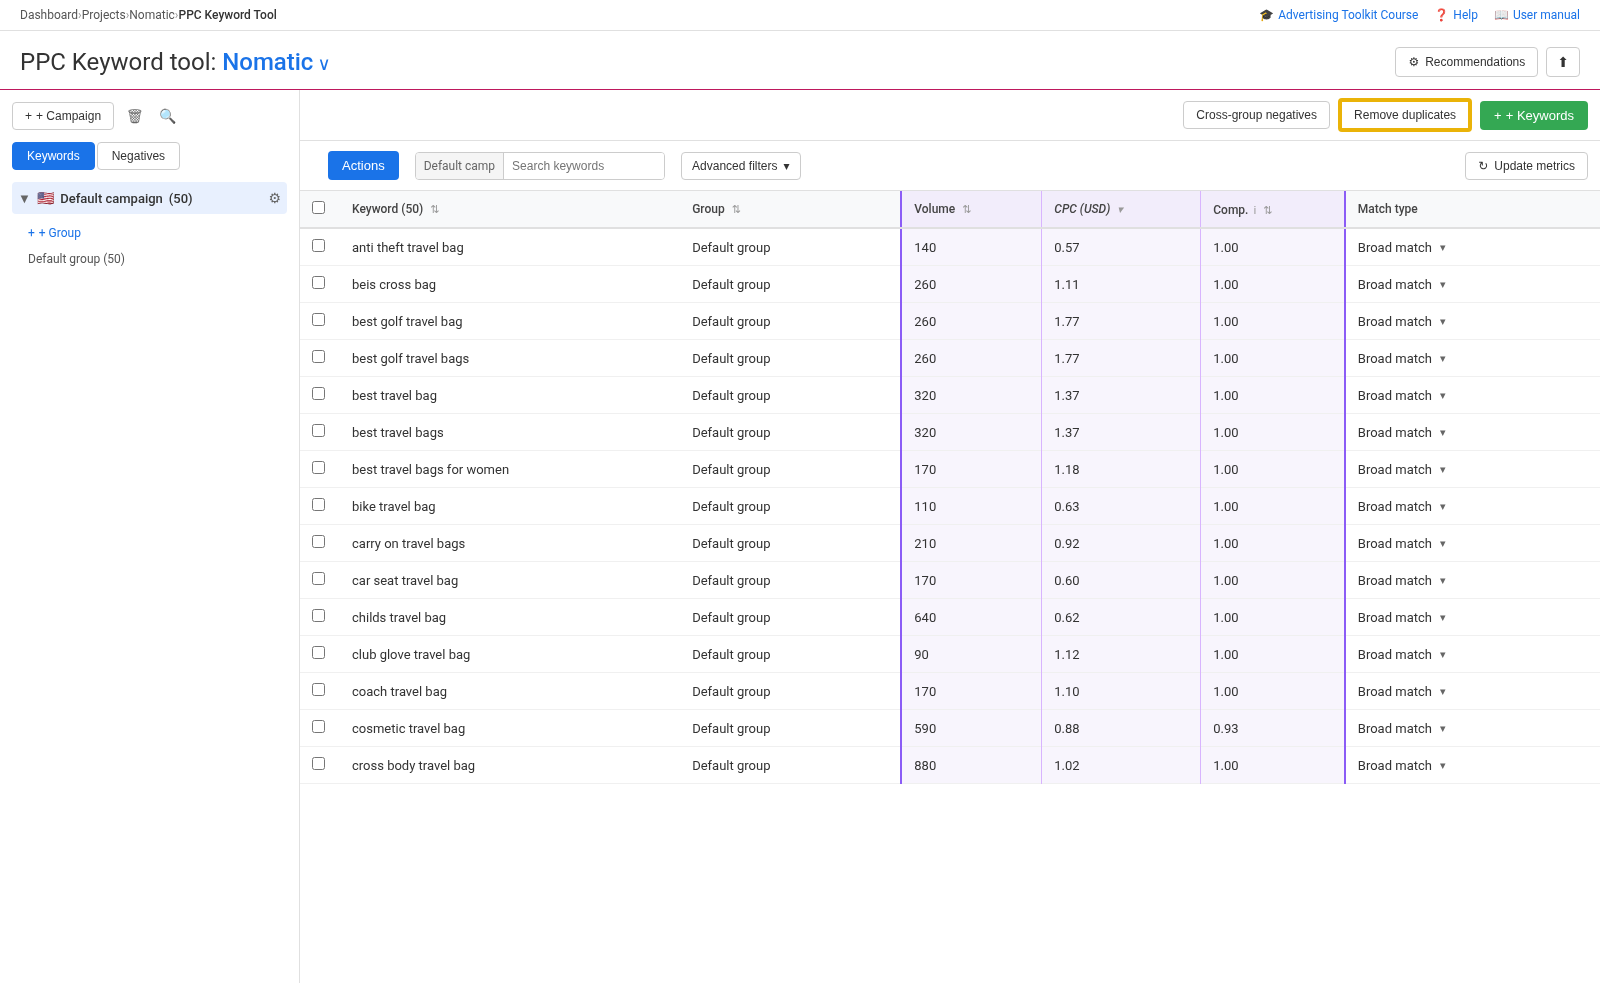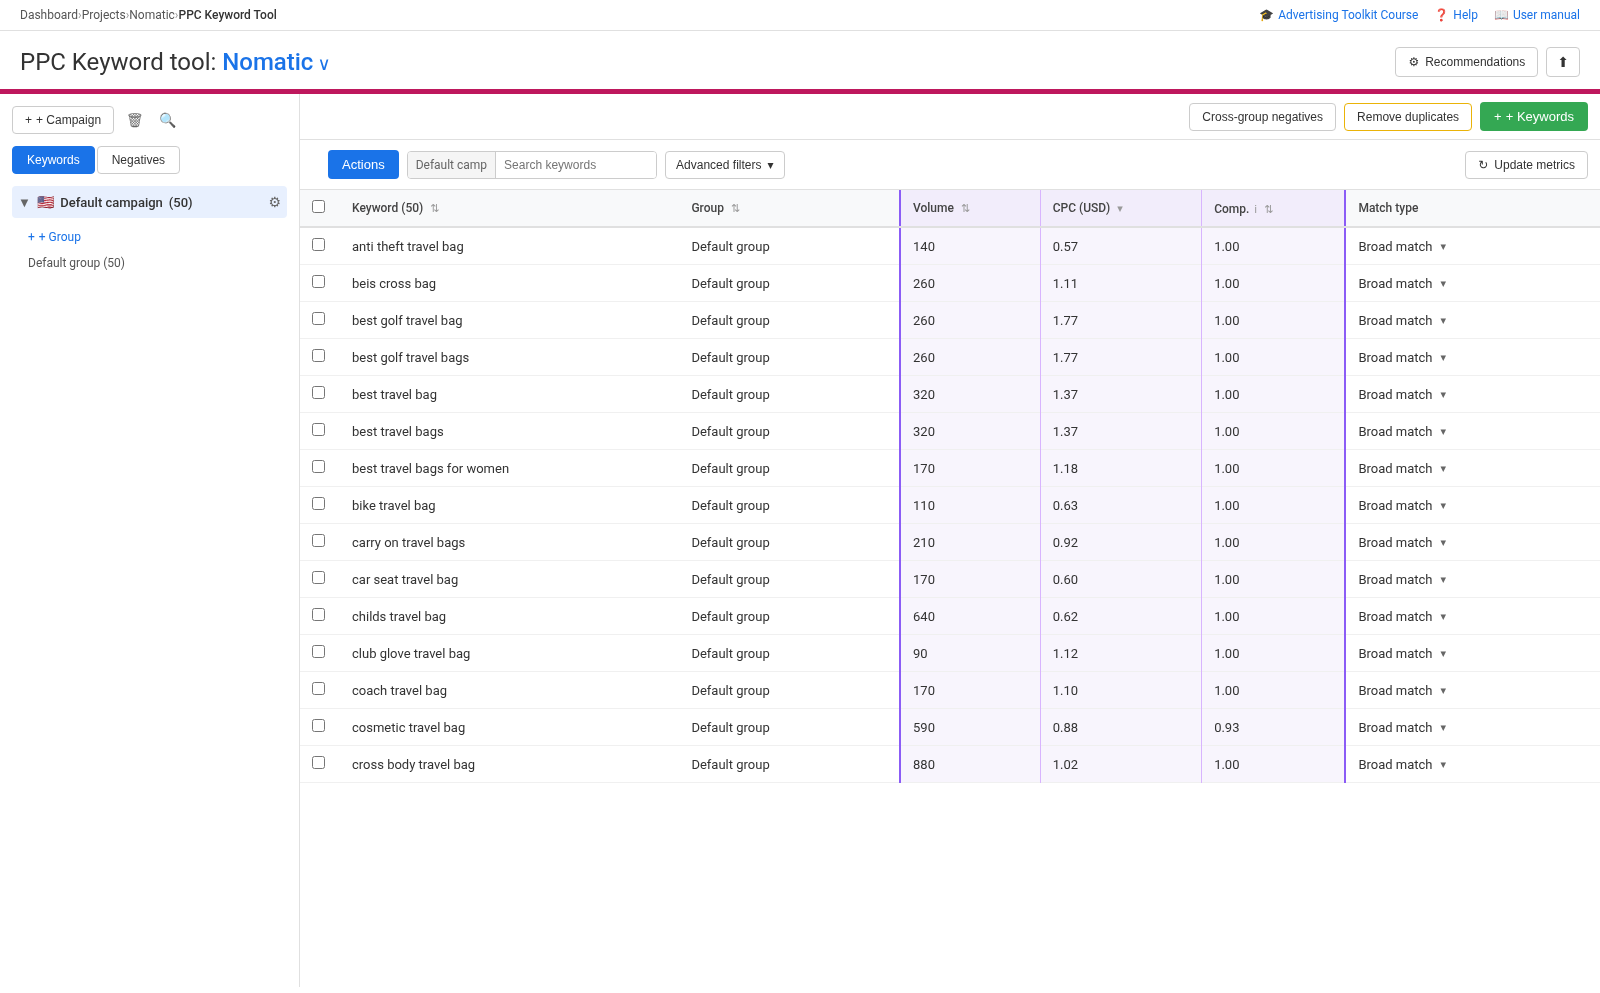--- a/index.html
+++ b/index.html
@@ -8,21 +8,21 @@
     
     .top-nav { display: flex; align-items: center; justify-content: space-between; padding: 8px 20px; border-bottom: 1px solid #e0e0e0; background: #fff; }
     .breadcrumb { display: flex; align-items: center; font-size: 12px; color: #555; }
     .breadcrumb span { color: #555; }
     .breadcrumb .sep { color: #999; }
     .breadcrumb .current { color: #333; font-weight: 500; }
     .top-nav-links { display: flex; align-items: center; gap: 16px; font-size: 12px; }
     .top-nav-links a { color: #1a73e8; text-decoration: none; display: flex; align-items: center; gap: 4px; }
 
     
-    .page-title-area { padding: 16px 20px 12px; border-bottom: 5px solid #be185d; display: flex; align-items: center; justify-content: space-between; }
+    .page-title-area { padding: 16px 20px 12px; border-bottom: 1px solid #be185d; display: flex; align-items: center; justify-content: space-between; }
     .page-title { font-size: 24px; font-weight: 400; color: #333; }
     .page-title .brand { color: #1a73e8; font-weight: 500; }
     .page-title .dropdown-arrow { font-size: 18px; color: #1a73e8; margin-left: 4px; cursor: pointer; }
     .title-actions { display: flex; gap: 8px; }
     .btn-recommendations { border: 1px solid #ccc; background: #fff; padding: 6px 12px; border-radius: 4px; font-size: 12px; cursor: pointer; display: flex; align-items: center; gap: 6px; color: #333; }
     .btn-export { border: 1px solid #ccc; background: #fff; padding: 6px 10px; border-radius: 4px; font-size: 14px; cursor: pointer; color: #333; }
 
     
     .main-layout { display: flex; height: calc(100vh - 100px); }
 
@@ -42,49 +42,49 @@
     .flag-icon { font-size: 14px; }
     .settings-icon { color: #666; cursor: pointer; font-size: 14px; }
 
     .group-add { padding: 6px 16px; font-size: 12px; color: #1a73e8; cursor: pointer; display: flex; align-items: center; gap: 4px; }
     .group-item { padding: 6px 16px; font-size: 12px; color: #555; cursor: pointer; }
 
     
     .content-area { flex: 1; display: flex; flex-direction: column; overflow: hidden; }
 
     .content-toolbar { display: flex; align-items: center; justify-content: space-between; padding: 10px 12px; border-bottom: 1px solid #e0e0e0; }
-    .content-toolbar-left { display: flex; align-items: center; gap: 8px; padding-left: 16px; }
+    .content-toolbar-left { display: flex; align-items: center; gap: 16px; padding-left: 16px; }
     .btn-actions { background: #1a73e8; color: #fff; border: none; padding: 7px 14px; border-radius: 4px; font-size: 13px; cursor: pointer; }
     .search-bar { display: flex; align-items: center; border: 1px solid #ccc; border-radius: 4px; overflow: hidden; }
     .search-bar-campaign { padding: 6px 8px; background: #f5f5f5; border-right: 1px solid #ccc; font-size: 12px; color: #666; white-space: nowrap; }
     .search-bar input { border: none; outline: none; padding: 6px 8px; font-size: 12px; width: 160px; }
     .btn-advanced-filters { border: 1px solid #ccc; background: #fff; padding: 6px 10px; border-radius: 4px; font-size: 12px; cursor: pointer; display: flex; align-items: center; gap: 6px; color: #333; }
     .content-toolbar-right { display: flex; align-items: center; gap: 8px; }
     .btn-cross-group { border: 1px solid #ccc; background: #fff; padding: 6px 12px; border-radius: 4px; font-size: 12px; cursor: pointer; color: #333; }
-    .btn-remove-dupes { border: 1px solid #eab308; background: #fff; padding: 6px 12px; border-radius: 4px; font-size: 12px; cursor: pointer; color: #333; }
+    .btn-remove-dupes { border: 4px solid #eab308; background: #fff; padding: 6px 12px; border-radius: 4px; font-size: 12px; cursor: pointer; color: #333; }
     .btn-add-keywords { background: #34a853; color: #fff; border: none; padding: 7px 14px; border-radius: 4px; font-size: 13px; cursor: pointer; display: flex; align-items: center; gap: 4px; }
     .btn-update-metrics { border: 1px solid #ccc; background: #fff; padding: 6px 12px; border-radius: 4px; font-size: 12px; cursor: pointer; display: flex; align-items: center; gap: 6px; color: #333; }
 
     
     .table-container { flex: 1; overflow-y: auto; overflow-x: hidden; }
     table { width: 100%; border-collapse: collapse; }
     thead th { position: sticky; top: 0; background: #f8f9fa; border-bottom: 2px solid #e0e0e0; padding: 10px 12px; text-align: left; font-size: 12px; font-weight: 500; color: #444; white-space: nowrap; z-index: 10; }
     thead th .sort-icon { color: #999; margin-left: 4px; font-size: 11px; }
     tbody tr { border-bottom: 1px solid #f0f0f0; }
     tbody td { padding: 10px 12px; font-size: 13px; color: #333; }
 
     .checkbox-cell { width: 40px; }
     .checkbox-cell input[type="checkbox"] { cursor: pointer; }
 
     
     .col-volume { background: rgba(130, 80, 220, 0.06); border-left: 2px solid #8b5cf6; border-right: 1px solid #d8b4fe; }
     .col-cpc { background: rgba(130, 80, 220, 0.06); border-right: 1px solid #d8b4fe; }
     .col-comp { background: rgba(130, 80, 220, 0.06); border-right: 2px solid #8b5cf6; }
     thead th.col-volume { border-left: 2px solid #8b5cf6; background: rgba(130, 80, 220, 0.1); }
-    thead th.col-cpc { background: rgba(130, 80, 220, 0.1); }
+    thead th.col-cpc { background: rgba(130, 80, 220, 0.1); font-style: italic; }
     thead th.col-comp { background: rgba(130, 80, 220, 0.1); border-right: 2px solid #8b5cf6; }
 
     .match-type-cell { display: flex; align-items: center; justify-content: space-between; gap: 8px; }
     .match-type-dropdown { display: flex; align-items: center; gap: 8px; cursor: pointer; font-size: 13px; color: #333; }
     .match-type-dropdown .arrow { font-size: 11px; color: #666; }
 
     .col-keyword { min-width: 200px; }
     .col-group { min-width: 130px; }
     .col-matchtype { min-width: 150px; }
 

